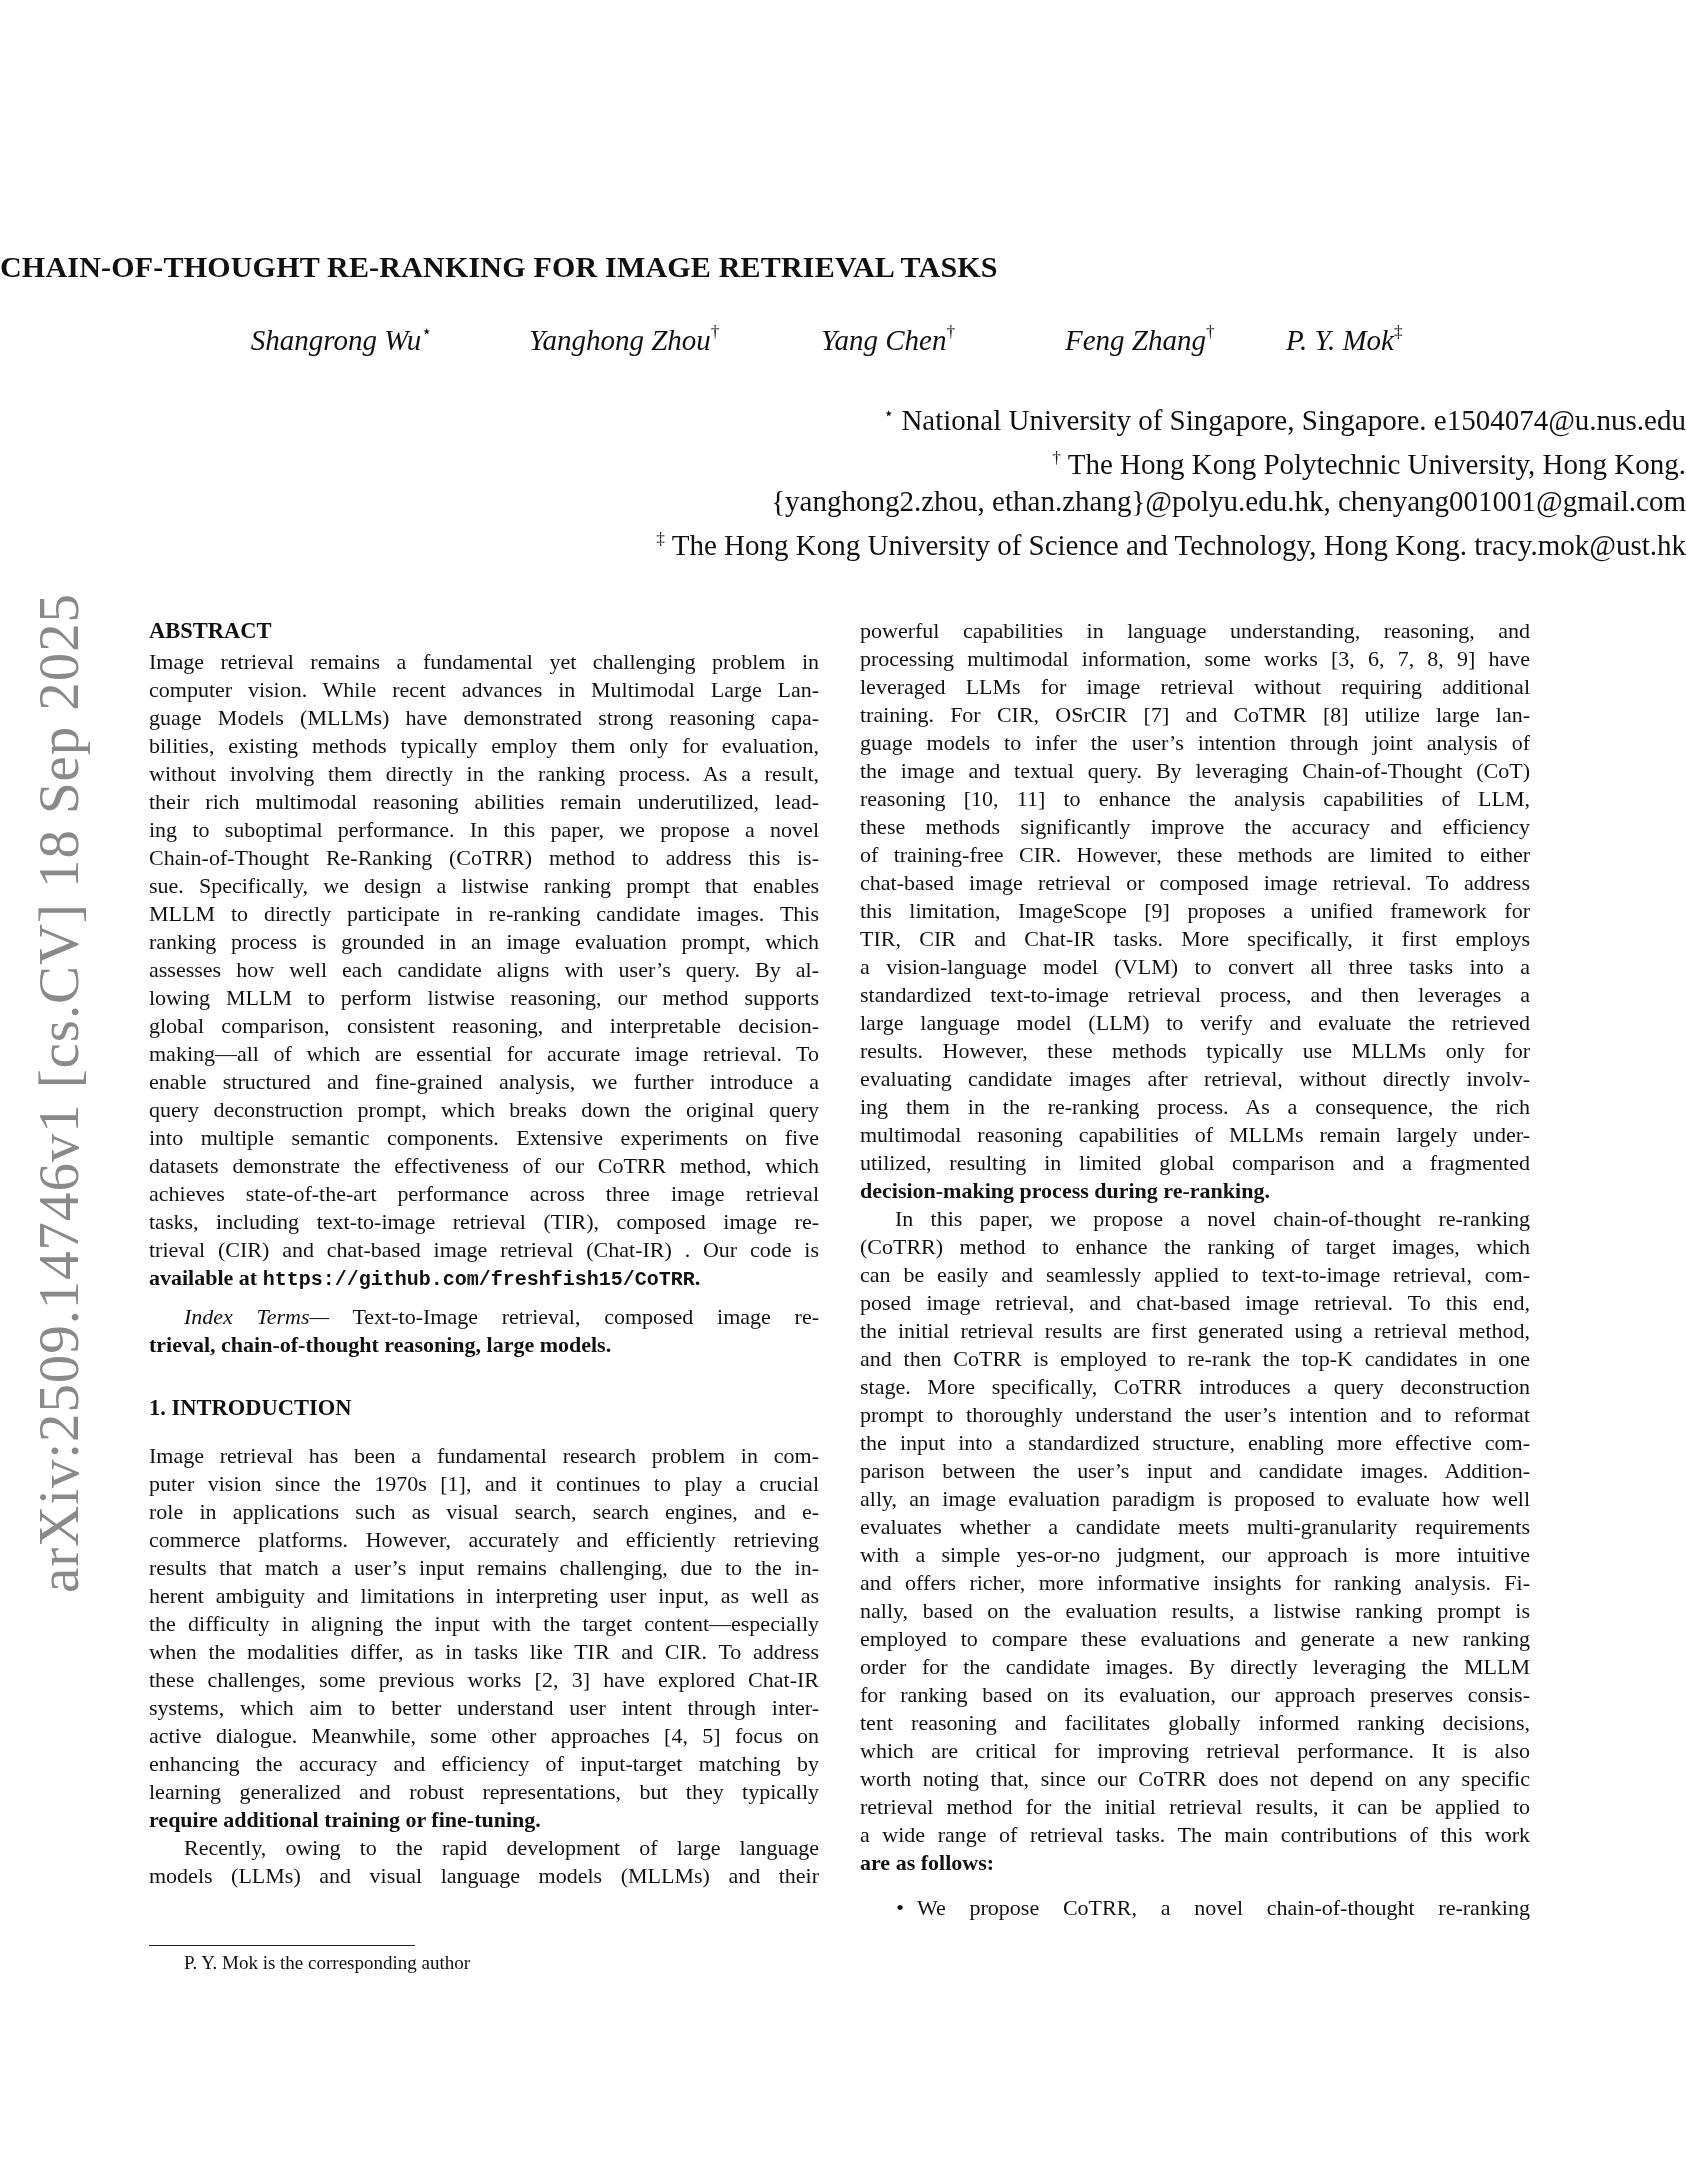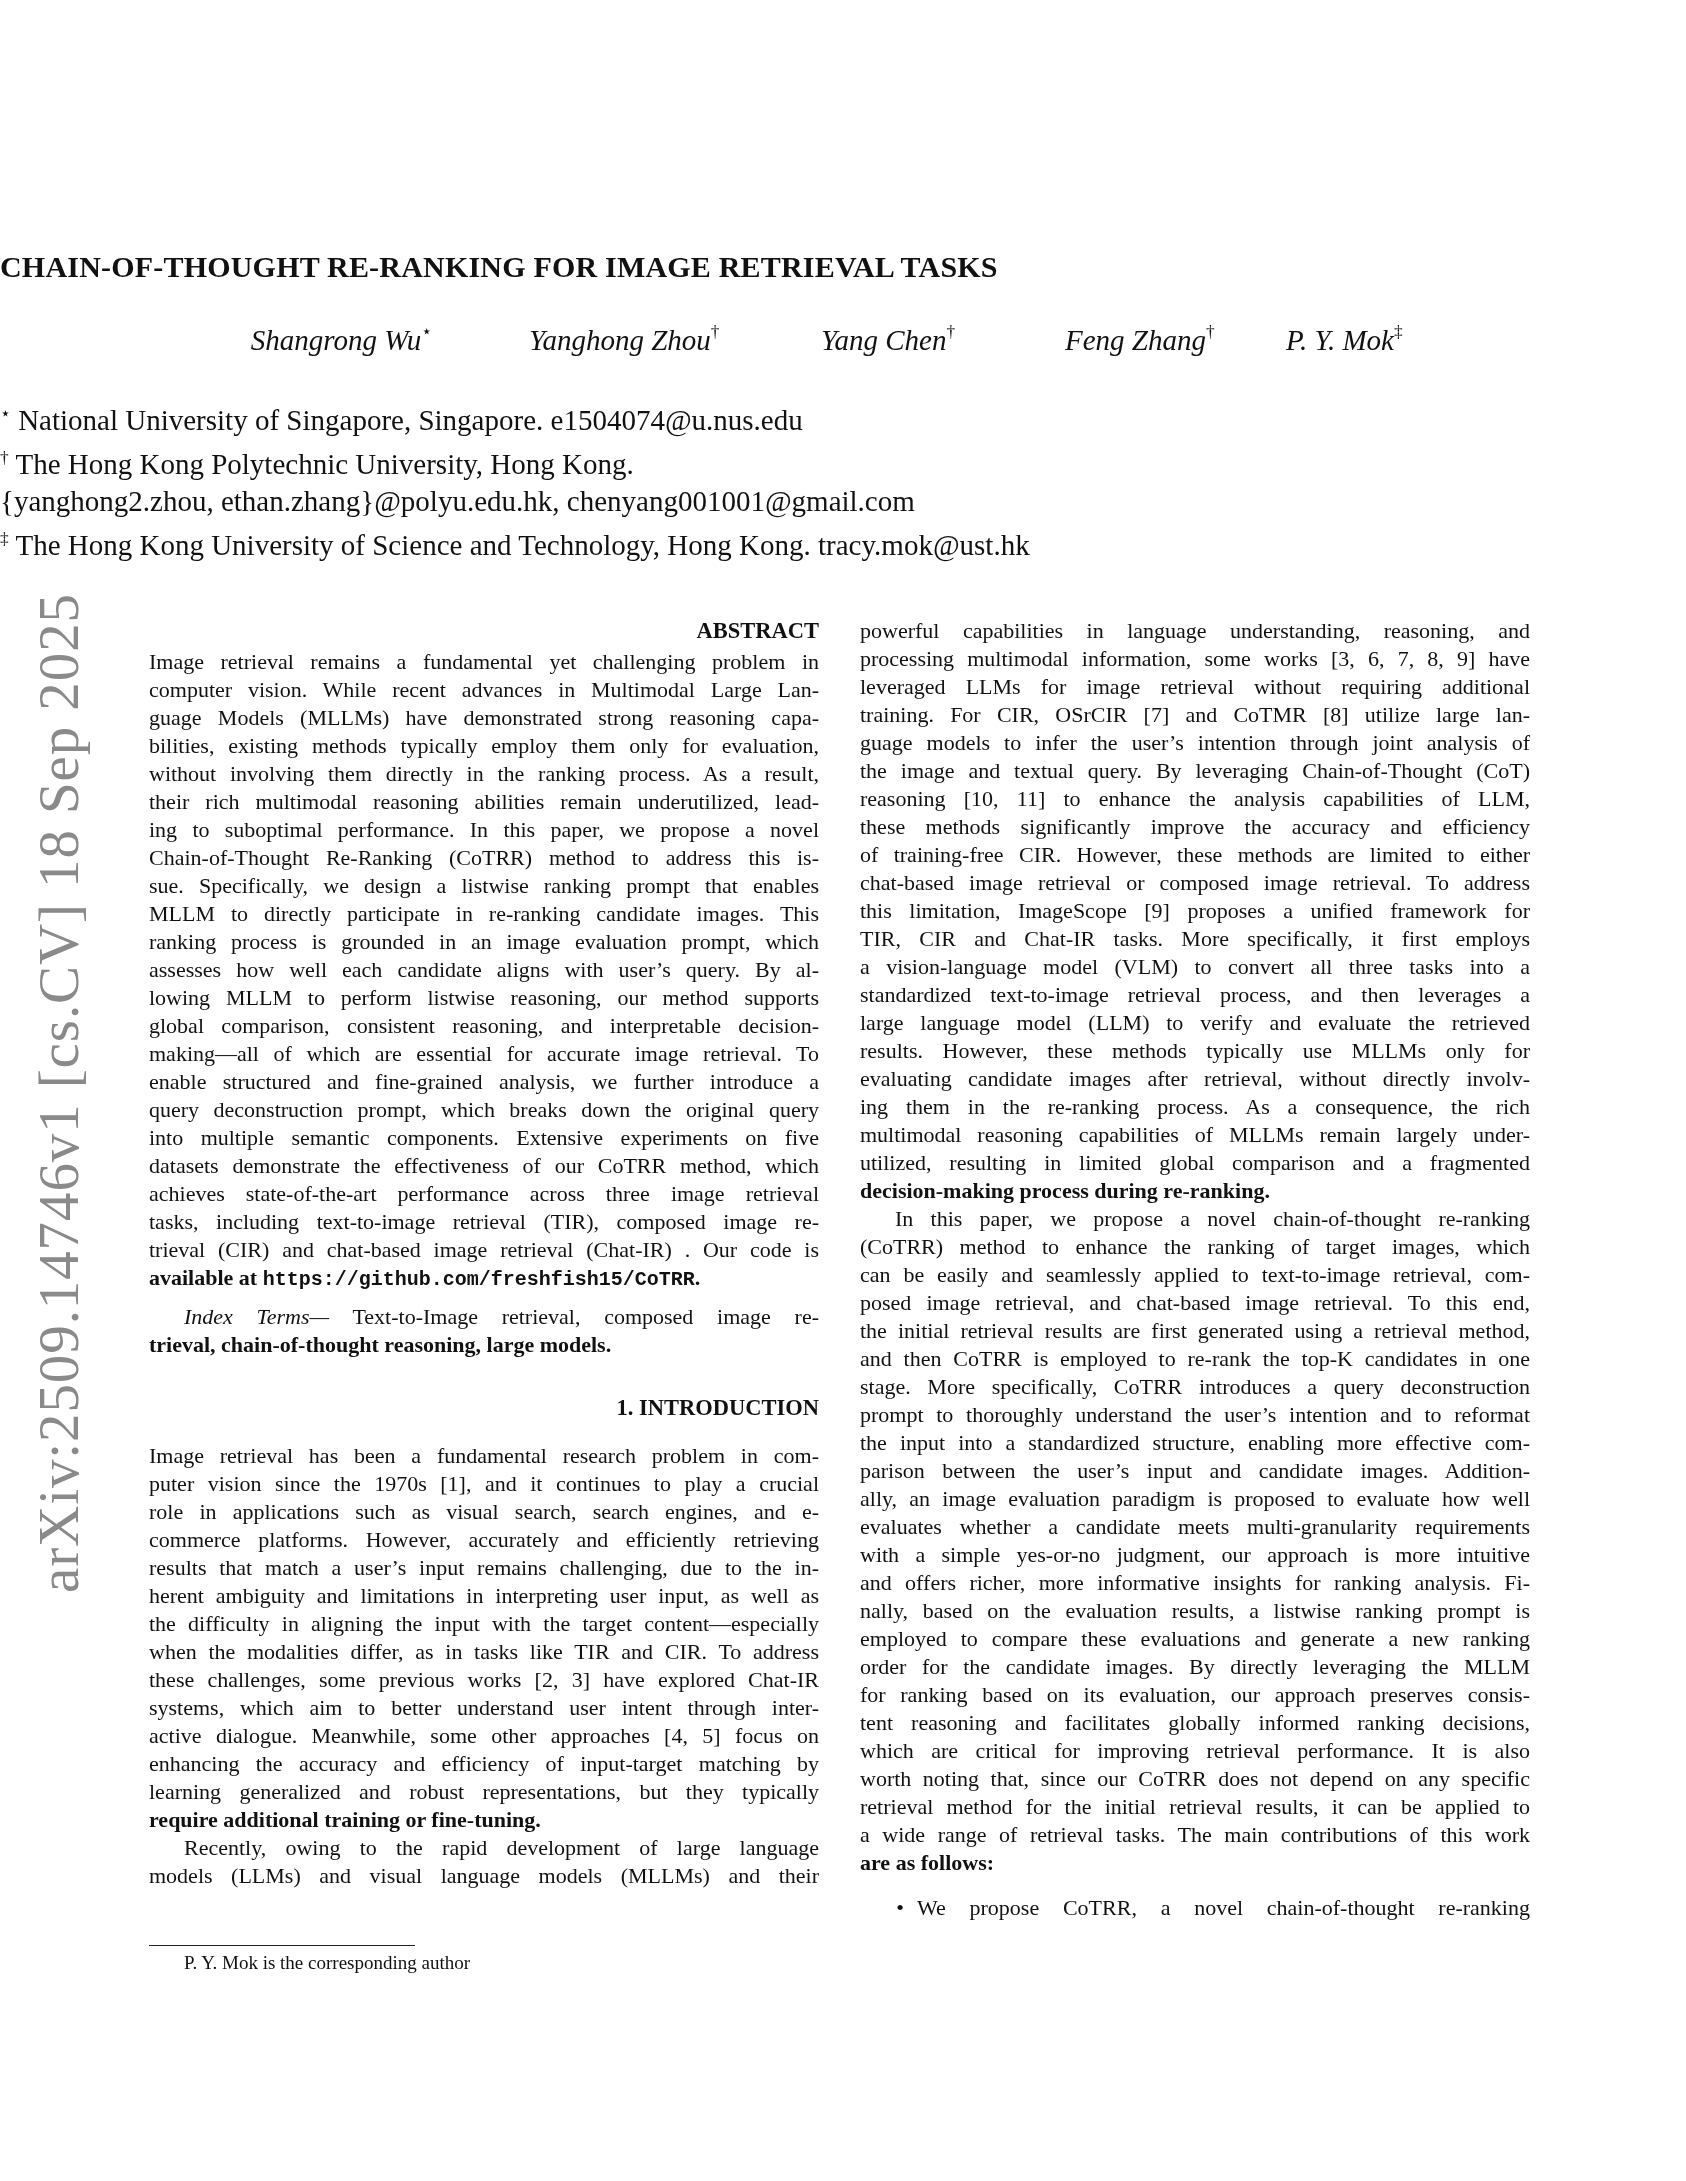--- a/index.html
+++ b/index.html
@@ -11,29 +11,29 @@
      transform: translate(-50%, -50%) rotate(-90deg); white-space: nowrap;
      font-size: 57px; color: #8a8a8a; letter-spacing: 0.9px; }
 
   .title { position: absolute; top: 250px; left: 0; width: 1686px; text-align: left;
      font-weight: bold; font-size: 30px; letter-spacing: 0.2px; }
 
   .authors { position: absolute; top: 321px; left: 248px; width: 1194px; height: 40px; }
   .author { position: absolute; top: 0; font-style: italic; font-size: 29px; white-space: nowrap; }
   .author sup { font-size: 17.4px; font-style: normal; vertical-align: 13px; }
 
-  .affils { position: absolute; top: 395px; left: 0; width: 1686px; text-align: left;
+  .affils { position: absolute; top: 395px; left: 0; width: 1686px; text-align: right;
      font-size: 29px; line-height: 37px; }
   .affils sup { font-size: 17.4px; vertical-align: 11px; }
 
   .col { position: absolute; top: 0; width: 670px; font-size: 22px; line-height: 28px; }
   .col-left { left: 149px; }
   .col-right { left: 860px; }
 
-  .section-head { text-align: right; font-weight: bold; font-size: 22.5px; }
+  .section-head { text-align: left; font-weight: bold; font-size: 22.5px; }
   .line { display: block; white-space: nowrap; text-align: justify; text-align-last: justify; height: 28px; }
   .line.last { text-align-last: left; font-weight: bold; }
   .indent { padding-left: 35px; }
   .mono { font-family: "Liberation Mono", "DejaVu Sans Mono", monospace; font-size: 20px; }
   .bi { font-weight: normal; font-style: italic; }
 
   .footnote-rule { position: absolute; left: 149px; top: 1945px; width: 266px; border-top: 1.4px solid #222; }
   .footnote { position: absolute; left: 184px; top: 1952px; font-size: 19px; }
 
   .bullet-line { display: flex; align-items: baseline; }

